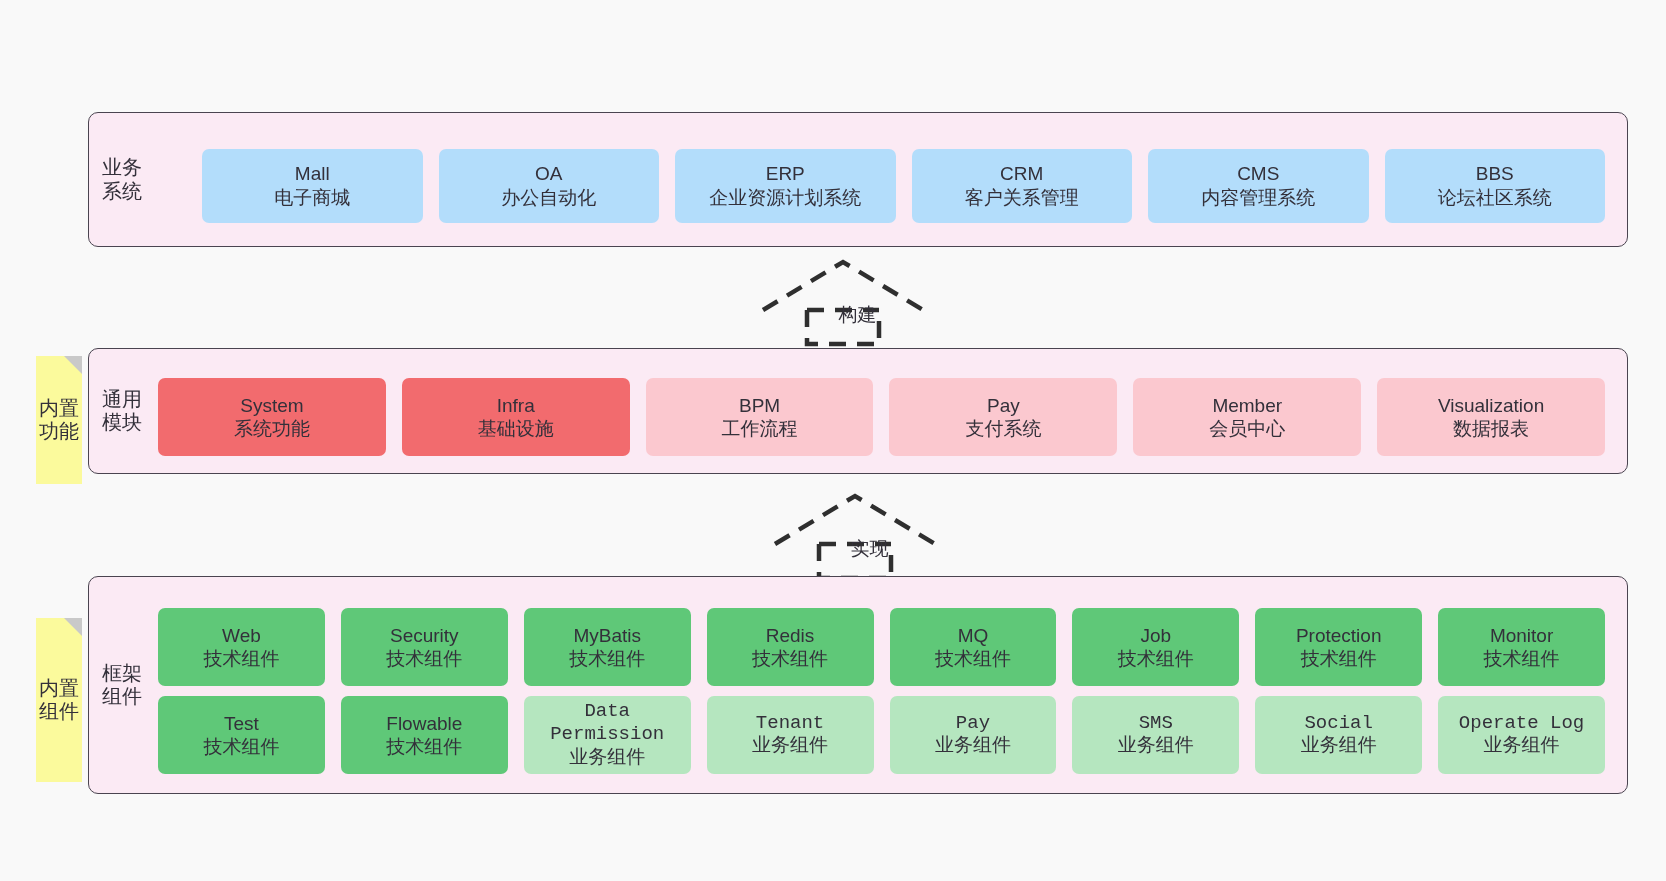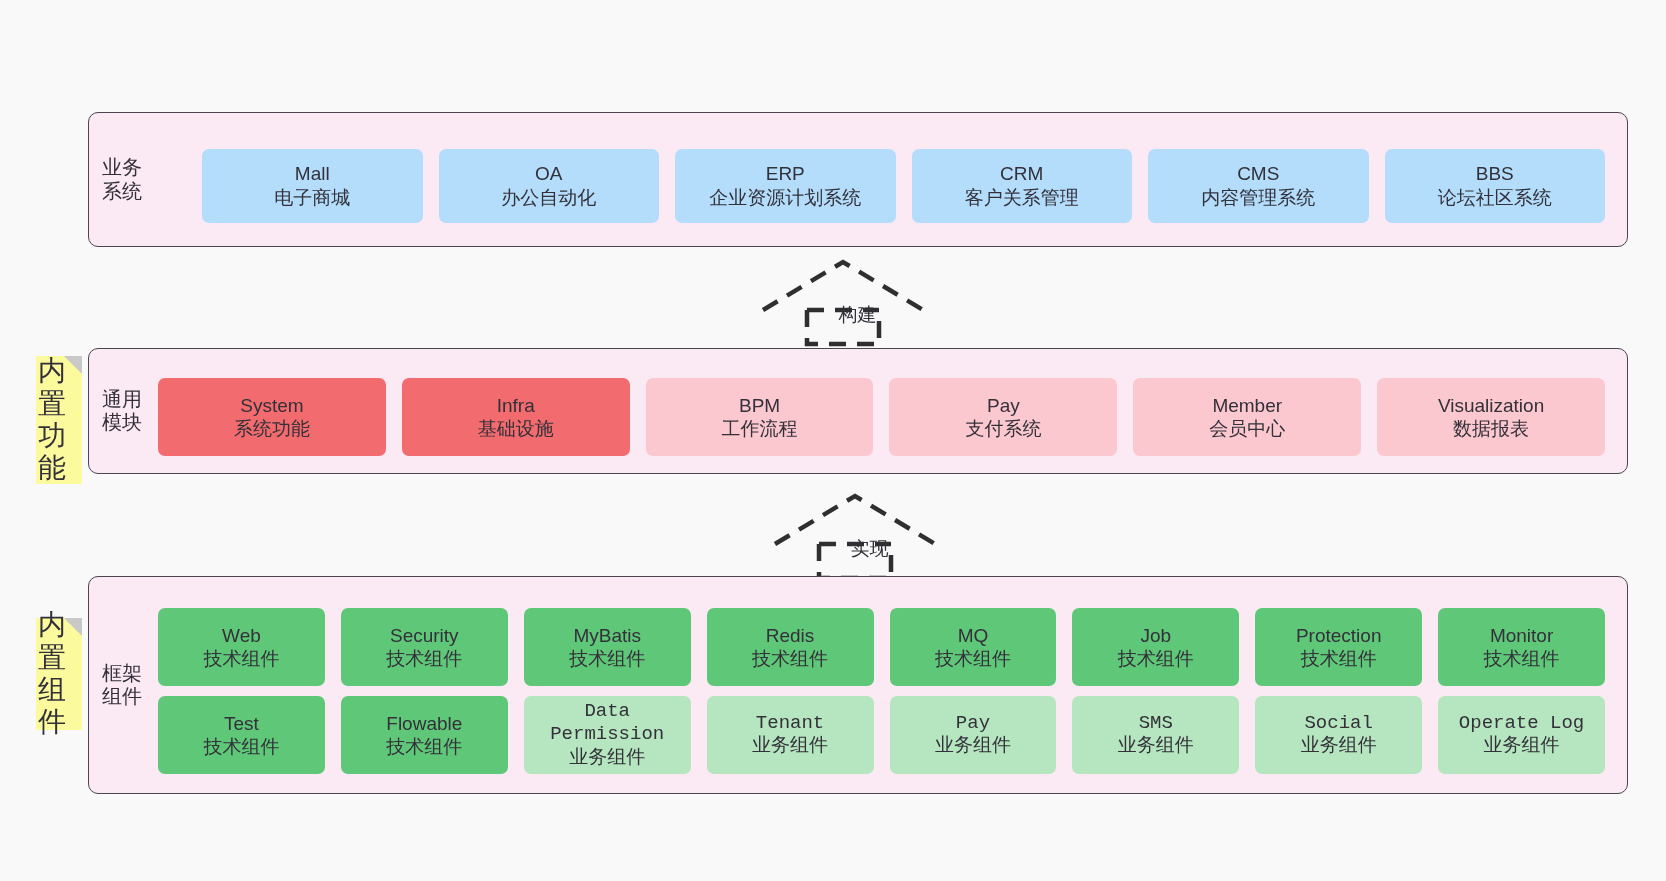--- a/index.html
+++ b/index.html
@@ -71,23 +71,23 @@
   .red        { background: #f26b6e; }
   .pink       { background: #fbc8cf; }
   .green      { background: #5fc878; }
   .lightgreen { background: #b5e6bf; font-family: Liberation Mono, monospace; }
 
   
   .note {
     position: absolute;
     background: #fbfa9c;
     width: 46px;
-    font-size: 28px;
+    font-size: 20px;
     line-height: 1.16;
-    text-align: left;
+    text-align: center;
     color: #33303a;
     display: flex;
     align-items: center;
     justify-content: center;
     word-break: break-all;
     padding: 4px 2px;
   }
   .note .fold {
     position: absolute;
     top: 0; right: 0;
@@ -193,21 +193,21 @@
 
 <div class="arrow" style="left:772px; top:492px; width:195px; height:88px;">
   <svg width="195" height="88" viewBox="0 0 195 88" fill="none">
     <path d="M3 52 L83 4 L163 52" stroke="#2f2f2f" stroke-width="4.5" stroke-dasharray="17 11" fill="none" stroke-linecap="butt"></path>
     <path d="M47 52 L119 52" stroke="#2f2f2f" stroke-width="4.5" stroke-dasharray="17 11" fill="none"></path>
     <path d="M47 52 L47 86 L119 86 L119 52" stroke="#2f2f2f" stroke-width="4.5" stroke-dasharray="17 11" fill="none"></path>
   </svg>
   <div class="arrow-label" style="top:44px;">实现</div>
 </div>
 
-<div class="note" style="left:36px; top:618px; height:112px;">
+<div class="note" style="left:36px; top:618px; height:164px;">
   <span class="fold"></span>
   <span class="note-text">内置组件</span>
 </div>
 
 <div class="layer" style="left:88px; top:576px; width:1540px; height:218px;">
   <div class="layer-title">框架组件</div>
   <div class="layer-body">
 
     <div class="row" style="height:78px; margin-bottom:10px;">
       <div class="node green">

